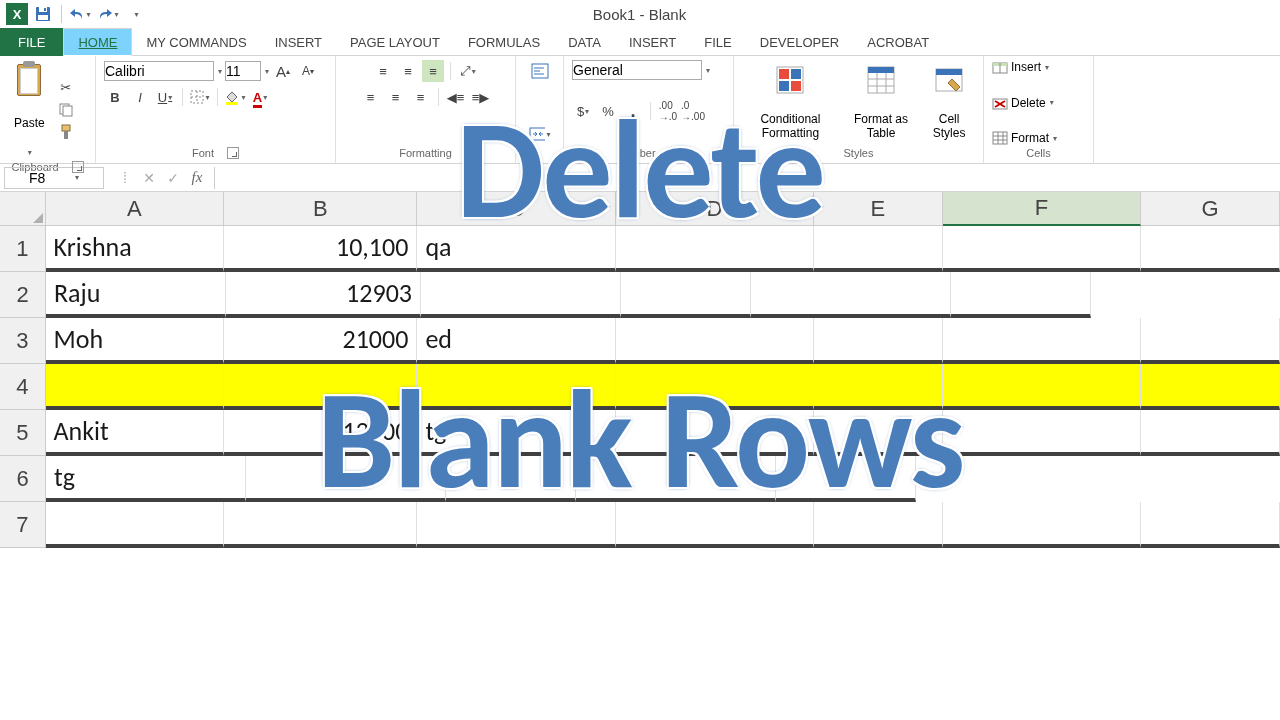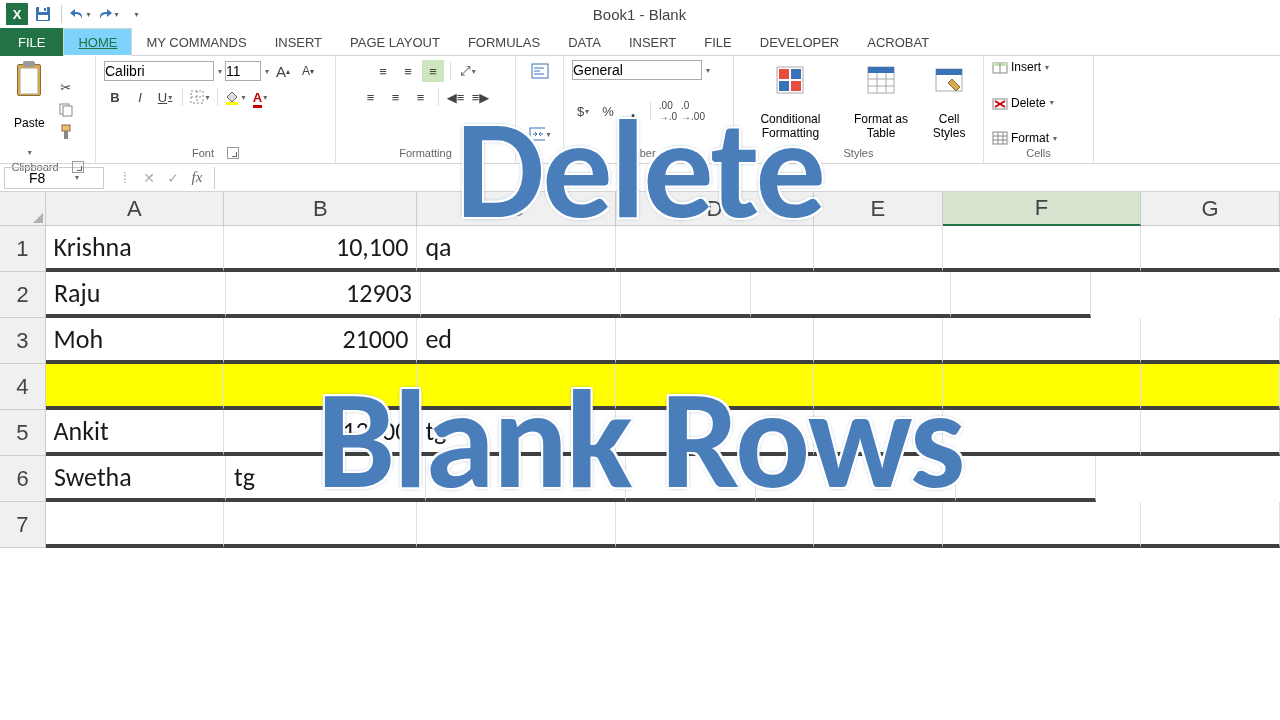--- a/index.html
+++ b/index.html
@@ -411,21 +411,20 @@
         <div class="cell cA">Ankit</div>
         <div class="cell cB num">12000</div>
         <div class="cell cC">tg</div>
         <div class="cell cD"></div>
         <div class="cell cE"></div>
         <div class="cell cF"></div>
         <div class="cell cG"></div>
       </div>
       <div class="row">
         <div class="row-head">6</div>
-        <div class="cell cA">Swetha</div>
         <div class="cell cC">tg</div>
         <div class="cell cD"></div>
         <div class="cell cE"></div>
         <div class="cell cF"></div>
         <div class="cell cG"></div>
       </div>
       <div class="row">
         <div class="row-head">7</div>
         <div class="cell cA"></div>
         <div class="cell cB num"></div>

